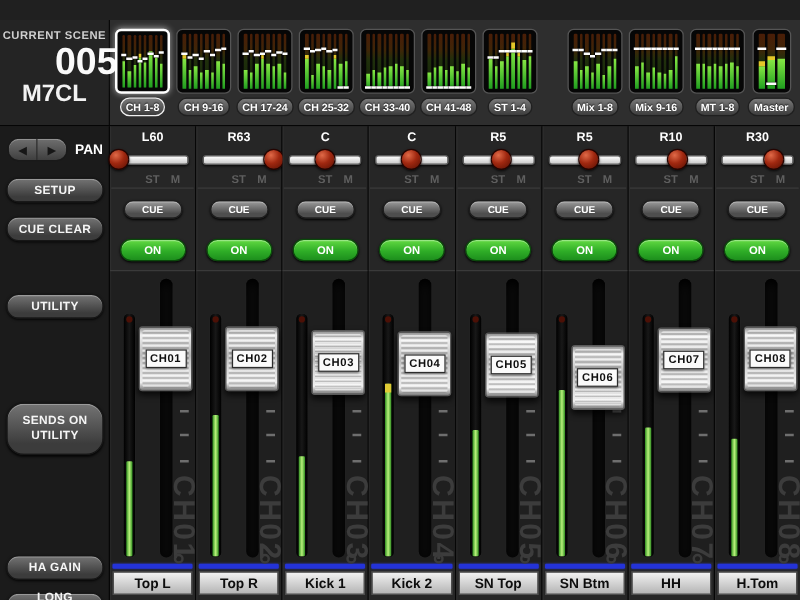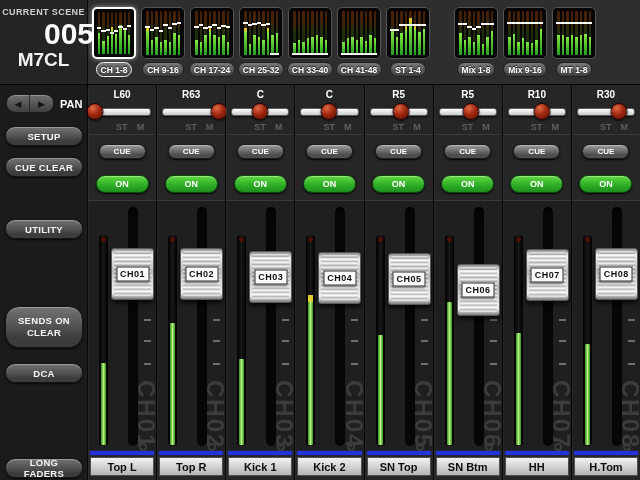--- a/index.html
+++ b/index.html
@@ -1,18 +1,18 @@
 <!DOCTYPE html>
 <html><head>
 <meta charset="utf-8">
 <style>
   html,body{margin:0;padding:0;background:#111;}
   .app{position:relative;width:640px;height:480px;overflow:hidden;background:#202020;
        font-family:"Liberation Sans",sans-serif;-webkit-font-smoothing:antialiased;}
-  .tex{background-image:repeating-linear-gradient(90deg,rgba(255,255,255,0.035) 0 1px,rgba(0,0,0,0.06) 1px 2px,transparent 2px 4px);}
+  .tex{background-image:repeating-linear-gradient(90deg,rgba(255,255,255,0.035) 0 1px,rgba(0,0,0,0.06) 1px 2px,transparent 2px 4px);margin-top:16px;}
 
   
   .topbar{position:absolute;left:0;top:0;width:640px;height:85px;background:#2e2e2e;
           border-bottom:1px solid #050505;box-sizing:border-box;display:flex;}
   .scene{width:88px;height:100%;box-sizing:border-box;border-right:1px solid #080808;
          background:#242424;text-align:center;flex-shrink:0;}
   .scene-label{margin-top:7px;font-size:9px;font-weight:bold;letter-spacing:.4px;color:#cfcfcf;}
   .scene-number{margin-top:1px;font-size:30px;font-weight:bold;color:#fafafa;line-height:32px;padding-left:44px;}
   .scene-console{font-size:19px;font-weight:bold;color:#f2f2f2;line-height:20px;}
   .tab-row{flex:1;display:flex;align-items:flex-start;padding:7px 0 0 3px;gap:3px;}
@@ -502,42 +502,61 @@
               <div class="mdash" style="top: 26%;"></div>
             </div>
             <div class="mbar">
               <div class="mfill" style="height: 42%;"></div>
               <div class="mdash" style="top: 26%;"></div>
             </div>
           </div>
     <div class="tab-label">MT 1-8</div>
   </div>
 
+  <div class="tab narrow">
+    <div class="mini-meter">
+            <div class="mbar">
+              <div class="mfill" style="height: 42%;"></div>
+              <div class="mpeak" style="bottom: 42%; height: 8%;"></div>
+              <div class="mdash" style="top: 26%;"></div>
+            </div>
+            <div class="mbar">
+              <div class="mfill" style="height: 52%;"></div>
+              <div class="mpeak" style="bottom: 52%; height: 8%;"></div>
+              <div class="mdash" style="top: 88%;"></div>
+            </div>
+            <div class="mbar">
+              <div class="mfill" style="height: 55%;"></div>
+              <div class="mdash" style="top: 26%;"></div>
+            </div>
+          </div>
+    <div class="tab-label">Master</div>
+  </div>
 </div>
   </div>
 
   <div class="main">
 
     <div class="sidebar tex">
       <div class="pan-ctrl">
         <div class="pan-btns">
           <button class="pan-btn">
             <span>◀</span>
           </button>
           <button class="pan-btn">
             <span>▶</span>
           </button>
         </div>
         <span class="pan-ctrl-label">PAN</span>
       </div>
       <button class="sbtn b-setup">SETUP</button>
       <button class="sbtn b-cueclear">CUE CLEAR</button>
       <button class="sbtn b-utility">UTILITY</button>
-      <button class="sbtn b-sof">SENDS ON CLEAR</button>
-      <button class="sbtn b-dca">DCA</button>
+      <button class="sbtn b-sof">SENDS ON UTILITY</button>
+      <button class="sbtn b-hagain">HA GAIN</button>
       <button class="sbtn b-longfaders">LONG FADERS</button>
     </div>
 
     <div class="strip-row" id="strip-row">
   <div class="strip tex">
     <div class="pan-label">L60</div>
     <div class="pan-slider">
       <div class="pan-track"></div>
       <div class="pan-ball" style="left: 3%;"></div>
     </div>

